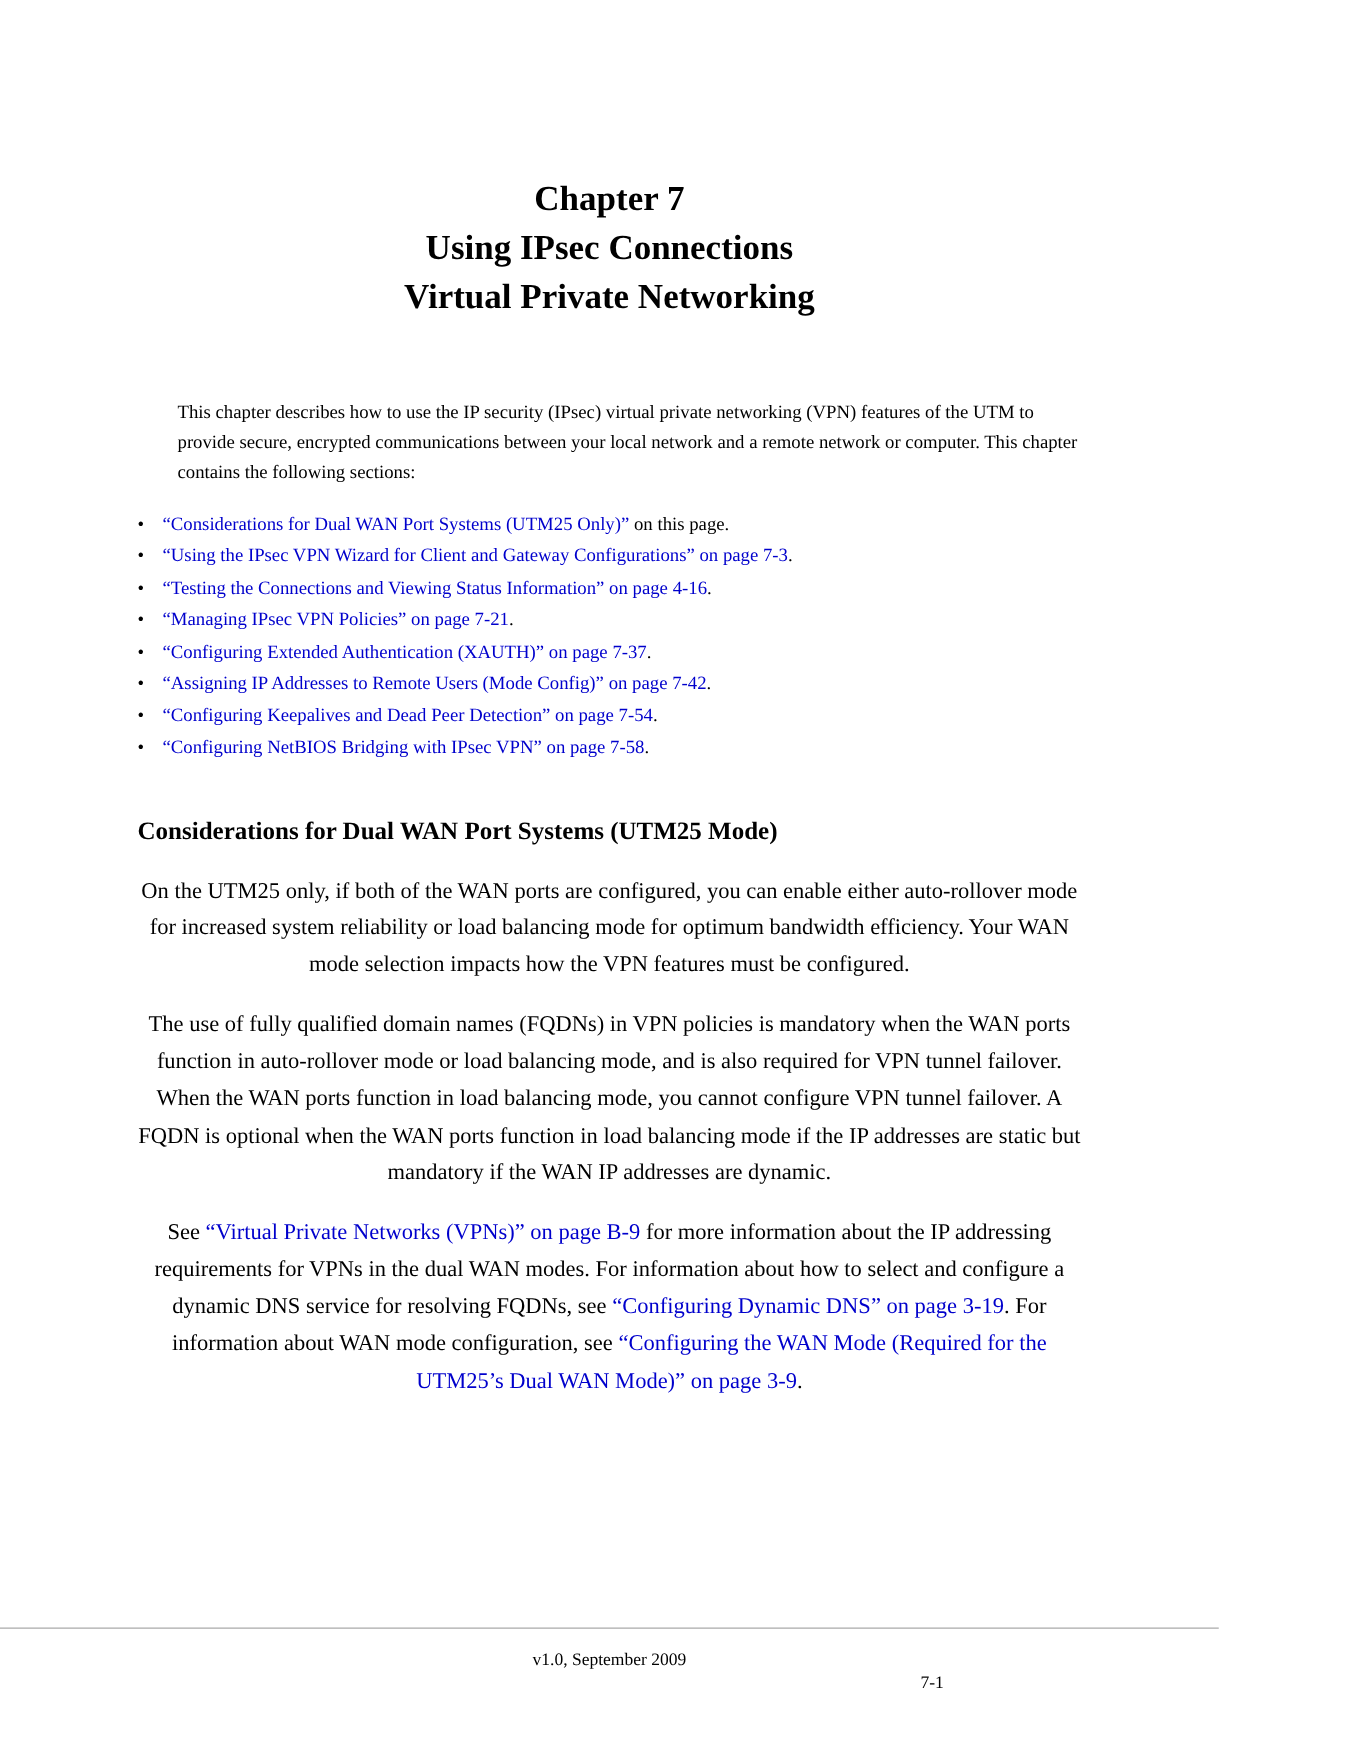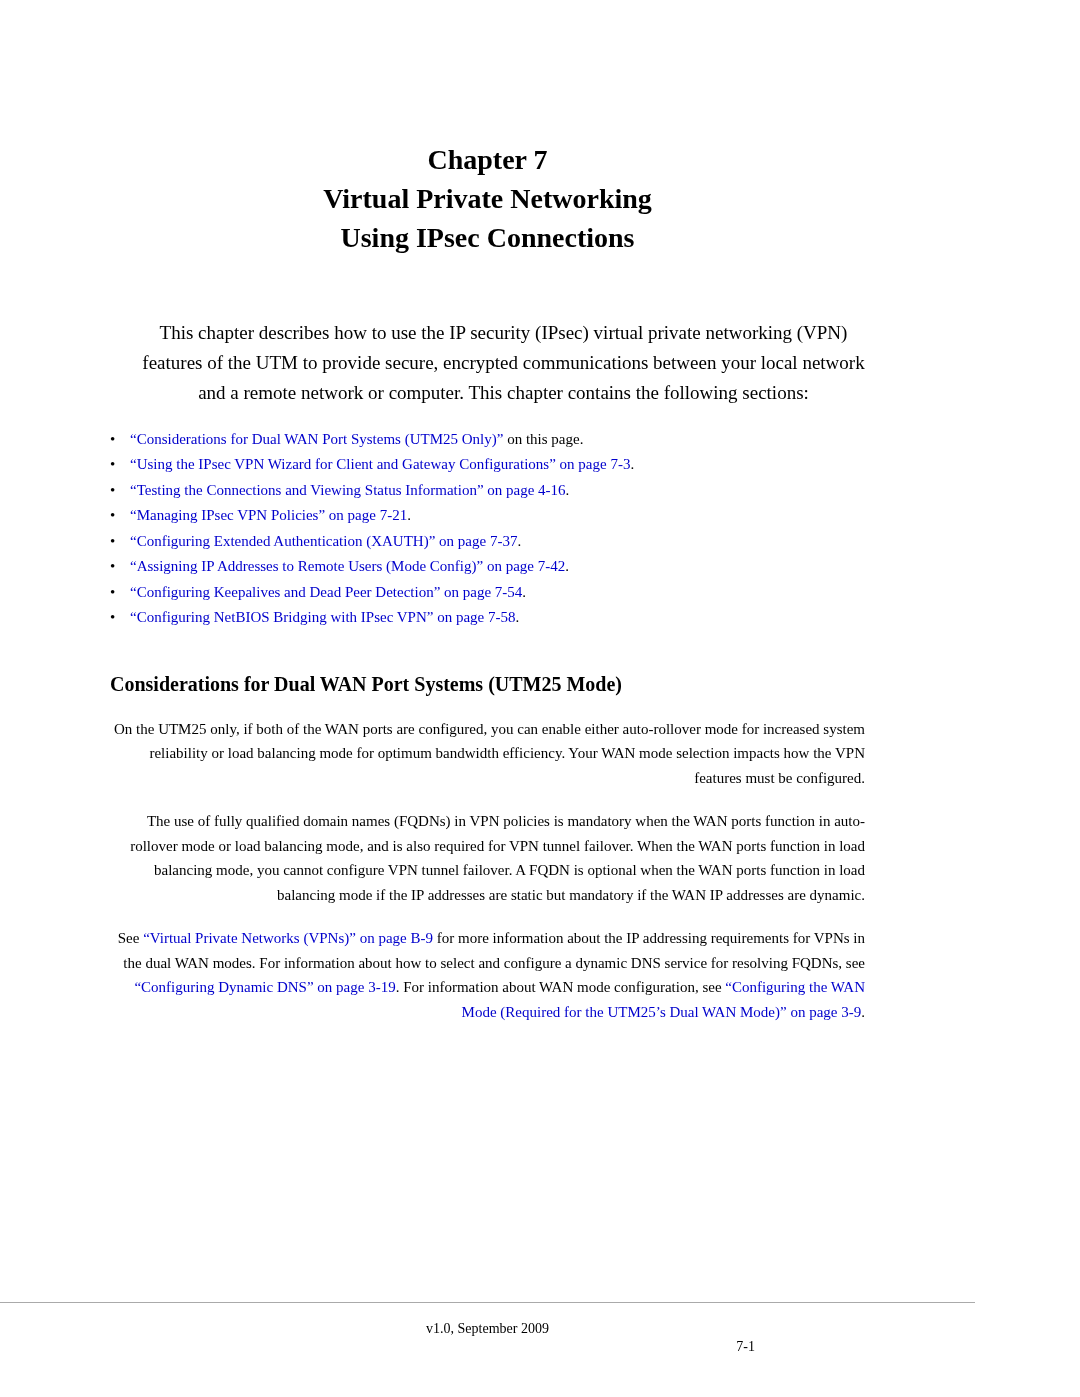--- a/index.html
+++ b/index.html
@@ -32,24 +32,24 @@
       margin-top: 60px;
     }
 
     .chapter-title {
       font-size: 28px;
       font-weight: bold;
       line-height: 1.4;
     }
 
     .intro-paragraph {
-      font-size: 19px;
+      font-size: 15px;
       line-height: 1.6;
       margin-bottom: 18px;
-      text-align: center;
+      text-align: left;
       margin-left: 32px;
     }
 
     .bullet-list {
       list-style: none;
       margin: 0 0 20px 0;
       padding: 0;
     }
 
     .bullet-list li {
@@ -75,24 +75,24 @@
 
     .section-heading {
       font-size: 20px;
       font-weight: bold;
       margin-top: 40px;
       margin-bottom: 20px;
       line-height: 1.3;
     }
 
     .body-paragraph {
-      font-size: 15px;
+      font-size: 18px;
       line-height: 1.65;
       margin-bottom: 18px;
-      text-align: right;
+      text-align: center;
     }
 
     .page-footer {
       position: absolute;
       bottom: 60px;
       left: 0;
       right: 0;
       border-top: 1px solid #aaaaaa;
       padding-top: 10px;
     }
@@ -118,22 +118,22 @@
     }
   </style>
 </head>
 <body>
 
 <div class="page-container">
 
   <div class="chapter-header">
     <div class="chapter-title">
       <div>Chapter 7</div>
+      <div>Using IPsec Connections</div>
       <div>Virtual Private Networking</div>
-      <div>Using IPsec Connections</div>
     </div>
   </div>
 
   <p class="intro-paragraph">This chapter describes how to use the IP security (IPsec) virtual private networking (VPN) features of the UTM to provide secure, encrypted communications between your local network and a remote network or computer. This chapter contains the following sections:</p>
 
   <ul class="bullet-list">
     <li>
       <a href="#">“Considerations for Dual WAN Port Systems (UTM25 Only)”</a><span> on this page.</span>
     </li>
     <li>

